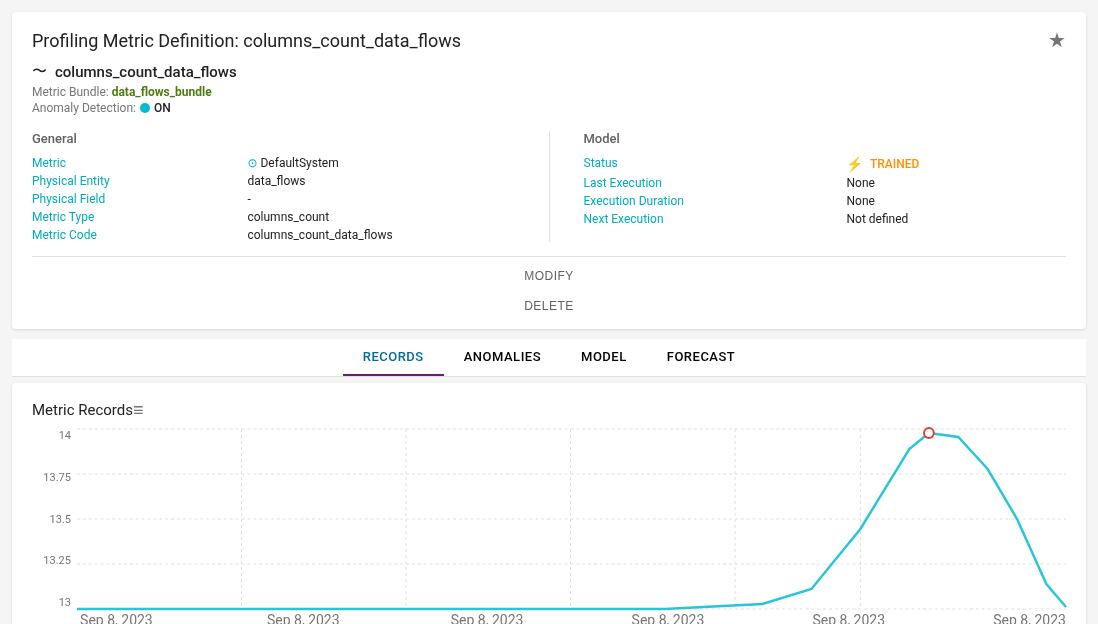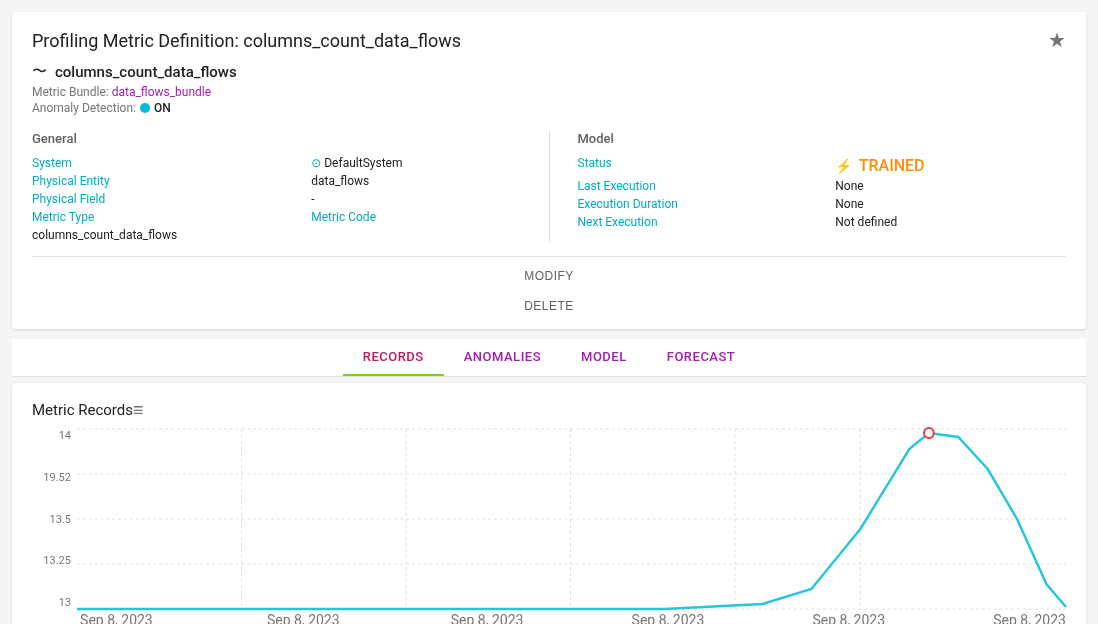--- a/index.html
+++ b/index.html
@@ -55,22 +55,22 @@
     .tilde-icon {
       font-size: 15px;
       color: #212121;
     }
     .meta-row {
       font-size: 12px;
       color: #757575;
       margin-bottom: 2px;
     }
     .meta-row span.val {
-      font-weight: 400;
-      color: #a21caf;
+      font-weight: 700;
+      color: #4d7c0f;
     }
     .anomaly-row {
       font-size: 12px;
       color: #757575;
       display: flex;
       align-items: center;
       gap: 4px;
       margin-bottom: 16px;
     }
     .anomaly-dot {
@@ -79,21 +79,21 @@
       border-radius: 50%;
       background: #00bcd4;
       display: inline-block;
     }
     .anomaly-on {
       color: #212121;
       font-weight: 500;
     }
     .info-section {
       display: flex;
-      gap: 4px;
+      gap: 10px;
       margin-bottom: 14px;
     }
     .info-col {
       flex: 1;
     }
     .info-col-title {
       font-size: 13px;
       font-weight: 500;
       color: #616161;
       margin-bottom: 10px;
@@ -113,21 +113,21 @@
       font-size: 12px;
       color: #212121;
     }
     .model-status-row {
       display: flex;
       align-items: center;
       gap: 6px;
     }
     .trained-badge {
       color: #ff8f00;
-      font-size: 16px;
+      font-size: 12px;
       font-weight: 500;
       display: flex;
       align-items: center;
       gap: 2px;
       text-align: center;
     }
     .bolt-icon {
       color: #ff8f00;
       font-size: 14px;
     }
@@ -156,30 +156,30 @@
       display: flex;
       justify-content: center;
       gap: 0;
       border-bottom: 1px solid #e0e0e0;
       margin: 0 12px;
     }
     .tab-item {
       padding: 10px 20px;
       font-size: 13px;
       font-weight: 500;
-      color: #a21caf;
+      color: #000000;
       cursor: pointer;
       letter-spacing: 0.5px;
       text-transform: uppercase;
       border-bottom: 2px solid transparent;
       position: relative;
     }
     .tab-item.active {
-      color: #be185d;
-      border-bottom: 2px solid #84cc16;
+      color: #0369a1;
+      border-bottom: 2px solid #701a75;
     }
 
     
     .chart-card {
       background: #fff;
       border-radius: 4px;
       margin: 6px 12px 12px 12px;
       padding: 16px 20px 10px 20px;
       box-shadow: 0 1px 3px rgba(0,0,0,0.12);
       flex: 1;
@@ -279,29 +279,30 @@
       <span>Anomaly Detection:</span>
       <span class="anomaly-dot"></span>
       <span class="anomaly-on">ON</span>
     </div>
 
     <div class="info-section">
 
       <div class="info-col">
         <div class="info-col-title">General</div>
         <div class="info-grid">
-          <span class="info-label">System</span>
+          <span class="info-label">Metric</span>
           <span class="info-value">
             <span style="color:#00acc1; font-size:12px;">⊙ </span><span>DefaultSystem</span>
           </span>
           <span class="info-label">Physical Entity</span>
           <span class="info-value">data_flows</span>
           <span class="info-label">Physical Field</span>
           <span class="info-value">-</span>
           <span class="info-label">Metric Type</span>
+          <span class="info-value">columns_count</span>
           <span class="info-label">Metric Code</span>
           <span class="info-value">columns_count_data_flows</span>
         </div>
       </div>
 
       <div class="divider-col"></div>
 
       <div class="info-col">
         <div class="info-col-title">Model</div>
         <div class="info-grid">
@@ -336,21 +337,21 @@
   <div class="chart-card">
     <div class="chart-header">
       <span class="chart-title">Metric Records</span>
       <span class="filter-icon">≡</span>
     </div>
 
     <div class="chart-area">
 
       <div class="y-axis">
         <span class="y-label">14</span>
-        <span class="y-label">19.52</span>
+        <span class="y-label">13.75</span>
         <span class="y-label">13.5</span>
         <span class="y-label">13.25</span>
         <span class="y-label">13</span>
       </div>
 
       <div class="chart-inner">
         <svg class="chart-svg" viewBox="0 0 1010 180" preserveAspectRatio="none">
 
           <line x1="0" y1="0" x2="1010" y2="0" stroke="#e0e0e0" stroke-width="1" stroke-dasharray="3,3"></line>
           <line x1="0" y1="45" x2="1010" y2="45" stroke="#e0e0e0" stroke-width="1" stroke-dasharray="3,3"></line>

